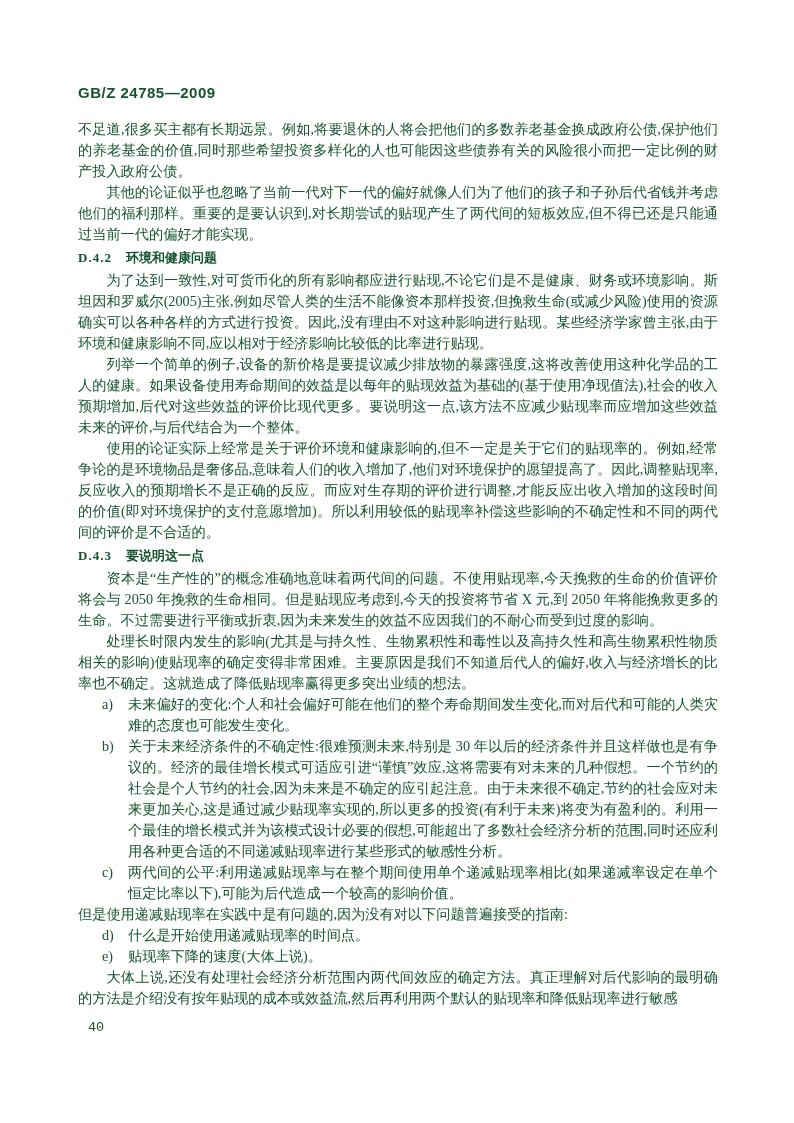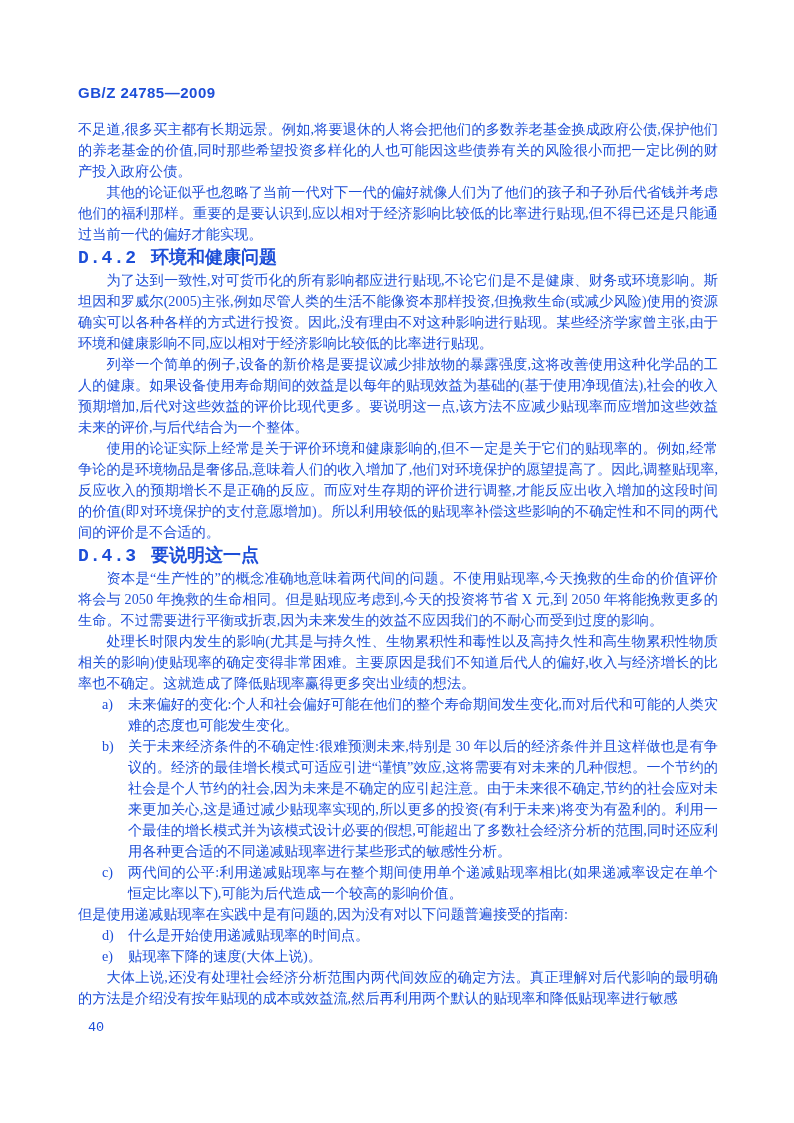--- a/index.html
+++ b/index.html
@@ -7,21 +7,21 @@
     padding: 0;
     background: #ffffff;
   }
   .page {
     position: relative;
     width: 794px;
     height: 1123px;
     background: #ffffff;
     box-sizing: border-box;
     padding: 84px 76px 0 78px;
-    color: #1d4ed8;
+    color: #14532d;
     font-family: "Liberation Serif", "DejaVu Serif", serif;
     overflow: hidden;
   }
   .doc-header {
     font-family: "Liberation Sans", "DejaVu Sans", sans-serif;
     font-weight: bold;
     font-size: 15px;
     letter-spacing: 0.5px;
     margin-bottom: 18px;
   }
@@ -30,23 +30,23 @@
     font-size: 14.2px;
     line-height: 21px;
     text-align: justify;
     text-indent: 2em;
   }
   .doc-body p.noindent {
     text-indent: 0;
   }
   .sec-heading {
     margin: 2px 0 1px 0;
-    font-family: Liberation Mono, monospace;
+    font-family: Liberation Serif, serif;
     font-weight: bold;
-    font-size: 18px;
+    font-size: 13px;
     line-height: 22px;
   }
   .sec-heading .hnum {
     display: inline-block;
     margin-right: 14px;
     letter-spacing: 1px;
   }
   .list-item {
     position: relative;
     padding-left: 50px;
@@ -71,21 +71,21 @@
 <body>
 
 <div class="page">
 
   <div class="doc-header">GB/Z 24785—2009</div>
 
   <div class="doc-body">
 
     <p class="noindent">不足道,很多买主都有长期远景。例如,将要退休的人将会把他们的多数养老基金换成政府公债,保护他们的养老基金的价值,同时那些希望投资多样化的人也可能因这些债券有关的风险很小而把一定比例的财产投入政府公债。</p>
 
-    <p>其他的论证似乎也忽略了当前一代对下一代的偏好就像人们为了他们的孩子和子孙后代省钱并考虑他们的福利那样。重要的是要认识到,应以相对于经济影响比较低的比率进行贴现,但不得已还是只能通过当前一代的偏好才能实现。</p>
+    <p>其他的论证似乎也忽略了当前一代对下一代的偏好就像人们为了他们的孩子和子孙后代省钱并考虑他们的福利那样。重要的是要认识到,对长期尝试的贴现产生了两代间的短板效应,但不得已还是只能通过当前一代的偏好才能实现。</p>
 
     <h4 class="sec-heading">
       <span class="hnum">D.4.2</span><span>环境和健康问题</span>
     </h4>
 
     <p>为了达到一致性,对可货币化的所有影响都应进行贴现,不论它们是不是健康、财务或环境影响。斯坦因和罗威尔(2005)主张,例如尽管人类的生活不能像资本那样投资,但挽救生命(或减少风险)使用的资源确实可以各种各样的方式进行投资。因此,没有理由不对这种影响进行贴现。某些经济学家曾主张,由于环境和健康影响不同,应以相对于经济影响比较低的比率进行贴现。</p>
 
     <p>列举一个简单的例子,设备的新价格是要提议减少排放物的暴露强度,这将改善使用这种化学品的工人的健康。如果设备使用寿命期间的效益是以每年的贴现效益为基础的(基于使用净现值法),社会的收入预期增加,后代对这些效益的评价比现代更多。要说明这一点,该方法不应减少贴现率而应增加这些效益未来的评价,与后代结合为一个整体。</p>
 
     <p>使用的论证实际上经常是关于评价环境和健康影响的,但不一定是关于它们的贴现率的。例如,经常争论的是环境物品是奢侈品,意味着人们的收入增加了,他们对环境保护的愿望提高了。因此,调整贴现率,反应收入的预期增长不是正确的反应。而应对生存期的评价进行调整,才能反应出收入增加的这段时间的价值(即对环境保护的支付意愿增加)。所以利用较低的贴现率补偿这些影响的不确定性和不同的两代间的评价是不合适的。</p>

